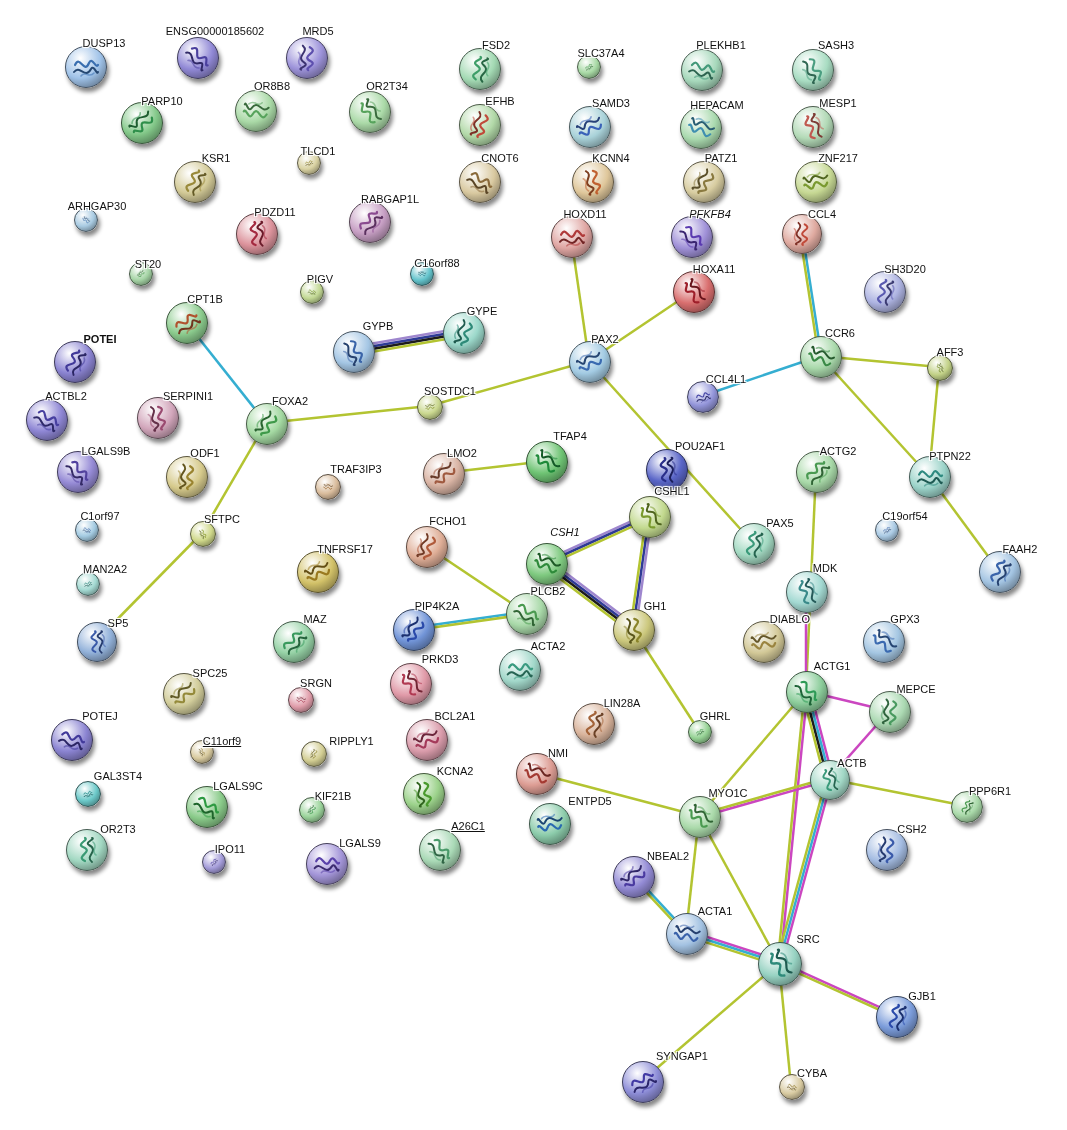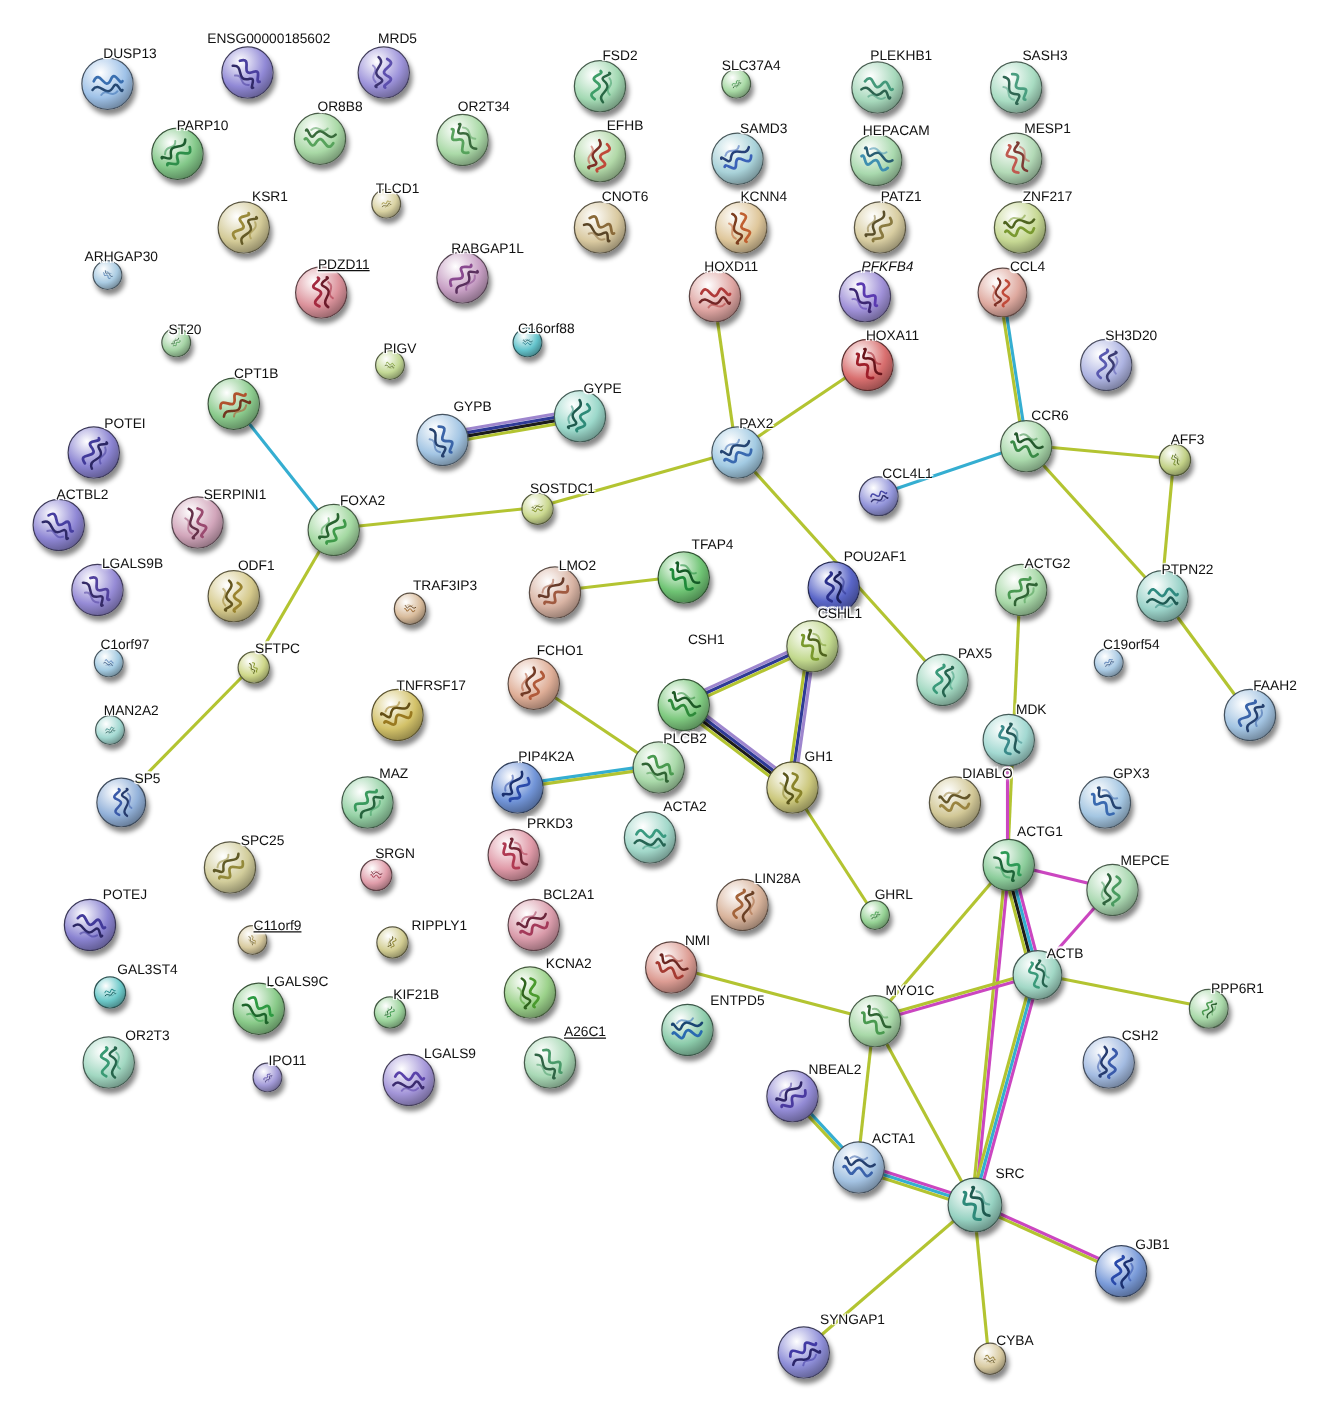--- a/index.html
+++ b/index.html
@@ -294,21 +294,21 @@
     <span class="nlabel" style="left: 97px; top: 206px;">ARHGAP30</span>
     <div class="node" style="left: 236px; top: 213px; height: 40px; width: 40px; background: radial-gradient(circle at 36% 28%, rgb(255, 255, 255) 0%, rgb(220, 147, 156) 52%, rgb(110, 74, 78) 97%); border: 1px solid rgb(92, 62, 66);">
       <svg viewBox="-20 -20 40 40">
         <g fill="none" stroke-linecap="round" transform="rotate(267) scale(1)">
           <path d="M-11,-2C-6,-13,-2,8,3,-4C6,-11,10,2,12,-2" stroke="#a42a40" stroke-width="2.2"></path>
           <path d="M-12,5C-6,-3,-1,13,5,2C8,-3,11,9,12,5" stroke="rgb(107,27,42)" stroke-width="2"></path>
           <path d="M-5,9C-1,3,3,12,8,6" stroke="#a42a40" stroke-width="1.6" opacity="0.55"></path>
         </g>
       </svg>
     </div>
-    <span class="nlabel" style="left: 275px; top: 212px; text-decoration: underline;">PDZD11</span>
+    <span class="nlabel" style="left: 275px; top: 212px;">PDZD11</span>
     <div class="node" style="left: 349px; top: 201px; height: 40px; width: 40px; background: radial-gradient(circle at 36% 28%, rgb(255, 255, 255) 0%, rgb(199, 159, 196) 52%, rgb(100, 80, 98) 97%); border: 1px solid rgb(84, 67, 82);">
       <svg viewBox="-20 -20 40 40">
         <g fill="none" stroke-linecap="round" transform="rotate(314) scale(1)">
           <path d="M-11,-2C-6,-13,-2,8,3,-4C6,-11,10,2,12,-2" stroke="#8a4a90" stroke-width="2.2"></path>
           <path d="M-12,5C-6,-3,-1,13,5,2C8,-3,11,9,12,5" stroke="rgb(90,48,94)" stroke-width="2"></path>
           <path d="M-5,9C-1,3,3,12,8,6" stroke="#8a4a90" stroke-width="1.6" opacity="0.55"></path>
         </g>
       </svg>
     </div>
     <span class="nlabel" style="left: 390px; top: 199px;">RABGAP1L</span>
@@ -454,21 +454,21 @@
     <span class="nlabel" style="left: 950px; top: 352px;">AFF3</span>
     <div class="node" style="left: 54px; top: 341px; height: 40px; width: 40px; background: radial-gradient(circle at 36% 28%, rgb(255, 255, 255) 0%, rgb(139, 132, 210) 52%, rgb(70, 66, 105) 97%); border: 1px solid rgb(58, 55, 88);">
       <svg viewBox="-20 -20 40 40">
         <g fill="none" stroke-linecap="round" transform="rotate(299) scale(1)">
           <path d="M-11,-2C-6,-13,-2,8,3,-4C6,-11,10,2,12,-2" stroke="#423a9a" stroke-width="2.2"></path>
           <path d="M-12,5C-6,-3,-1,13,5,2C8,-3,11,9,12,5" stroke="rgb(43,38,100)" stroke-width="2"></path>
           <path d="M-5,9C-1,3,3,12,8,6" stroke="#423a9a" stroke-width="1.6" opacity="0.55"></path>
         </g>
       </svg>
     </div>
-    <span class="nlabel" style="left: 100px; top: 339px;">POTEI</span>
+    <span class="nlabel" style="left: 100px; top: 339px; font-weight: bold;">POTEI</span>
     <div class="node" style="left: 687px; top: 381px; height: 30px; width: 30px; background: radial-gradient(circle at 36% 28%, rgb(255, 255, 255) 0%, rgb(147, 149, 218) 52%, rgb(74, 75, 109) 97%); border: 1px solid rgb(62, 63, 92);">
       <svg viewBox="-20 -20 40 40">
         <g fill="none" stroke-linecap="round" transform="rotate(346) scale(0.75)">
           <path d="M-11,-2C-6,-13,-2,8,3,-4C6,-11,10,2,12,-2" stroke="#4a4aa8" stroke-width="2.2"></path>
           <path d="M-12,5C-6,-3,-1,13,5,2C8,-3,11,9,12,5" stroke="rgb(48,48,109)" stroke-width="2"></path>
           <path d="M-5,9C-1,3,3,12,8,6" stroke="#4a4aa8" stroke-width="1.6" opacity="0.55"></path>
         </g>
       </svg>
     </div>
     <span class="nlabel" style="left: 726px; top: 379px;">CCL4L1</span>
@@ -664,21 +664,21 @@
     <span class="nlabel" style="left: 345px; top: 549px;">TNFRSF17</span>
     <div class="node" style="left: 526px; top: 543px; height: 40px; width: 40px; background: radial-gradient(circle at 36% 28%, rgb(255, 255, 255) 0%, rgb(127, 202, 128) 52%, rgb(64, 101, 64) 97%); border: 1px solid rgb(53, 85, 54);">
       <svg viewBox="-20 -20 40 40">
         <g fill="none" stroke-linecap="round" transform="rotate(206) scale(1)">
           <path d="M-11,-2C-6,-13,-2,8,3,-4C6,-11,10,2,12,-2" stroke="#2e8a3a" stroke-width="2.2"></path>
           <path d="M-12,5C-6,-3,-1,13,5,2C8,-3,11,9,12,5" stroke="rgb(30,90,38)" stroke-width="2"></path>
           <path d="M-5,9C-1,3,3,12,8,6" stroke="#2e8a3a" stroke-width="1.6" opacity="0.55"></path>
         </g>
       </svg>
     </div>
-    <span class="nlabel" style="left: 565px; top: 512px;">CSH1</span>
+    <span class="nlabel" style="left: 565px; top: 532px; font-style: italic;">CSH1</span>
     <div class="node" style="left: 786px; top: 571px; height: 40px; width: 40px; background: radial-gradient(circle at 36% 28%, rgb(255, 255, 255) 0%, rgb(163, 217, 210) 52%, rgb(82, 109, 105) 97%); border: 1px solid rgb(68, 91, 88);">
       <svg viewBox="-20 -20 40 40">
         <g fill="none" stroke-linecap="round" transform="rotate(253) scale(1)">
           <path d="M-11,-2C-6,-13,-2,8,3,-4C6,-11,10,2,12,-2" stroke="#3a8a8a" stroke-width="2.2"></path>
           <path d="M-12,5C-6,-3,-1,13,5,2C8,-3,11,9,12,5" stroke="rgb(38,90,90)" stroke-width="2"></path>
           <path d="M-5,9C-1,3,3,12,8,6" stroke="#3a8a8a" stroke-width="1.6" opacity="0.55"></path>
         </g>
       </svg>
     </div>
     <span class="nlabel" style="left: 825px; top: 568px;">MDK</span>

